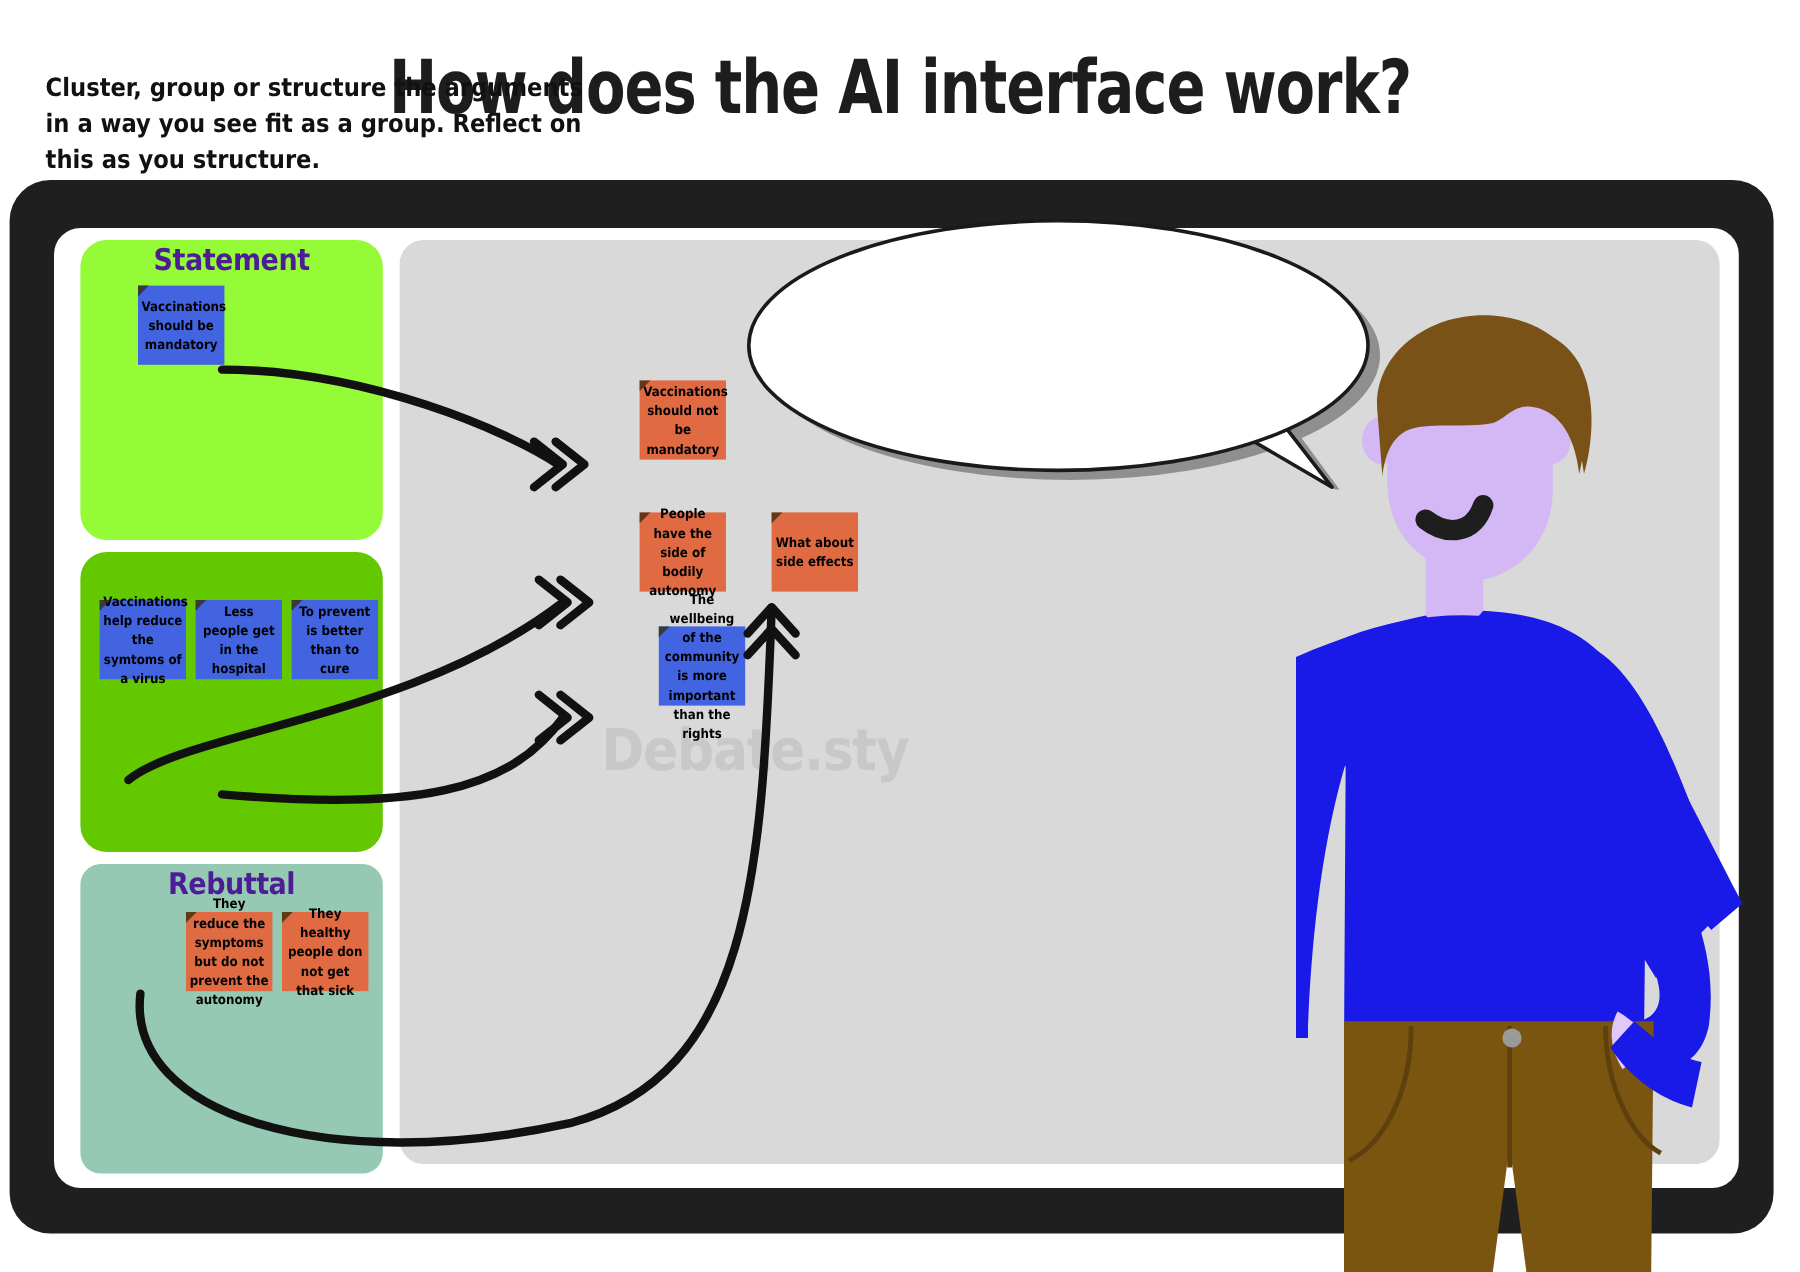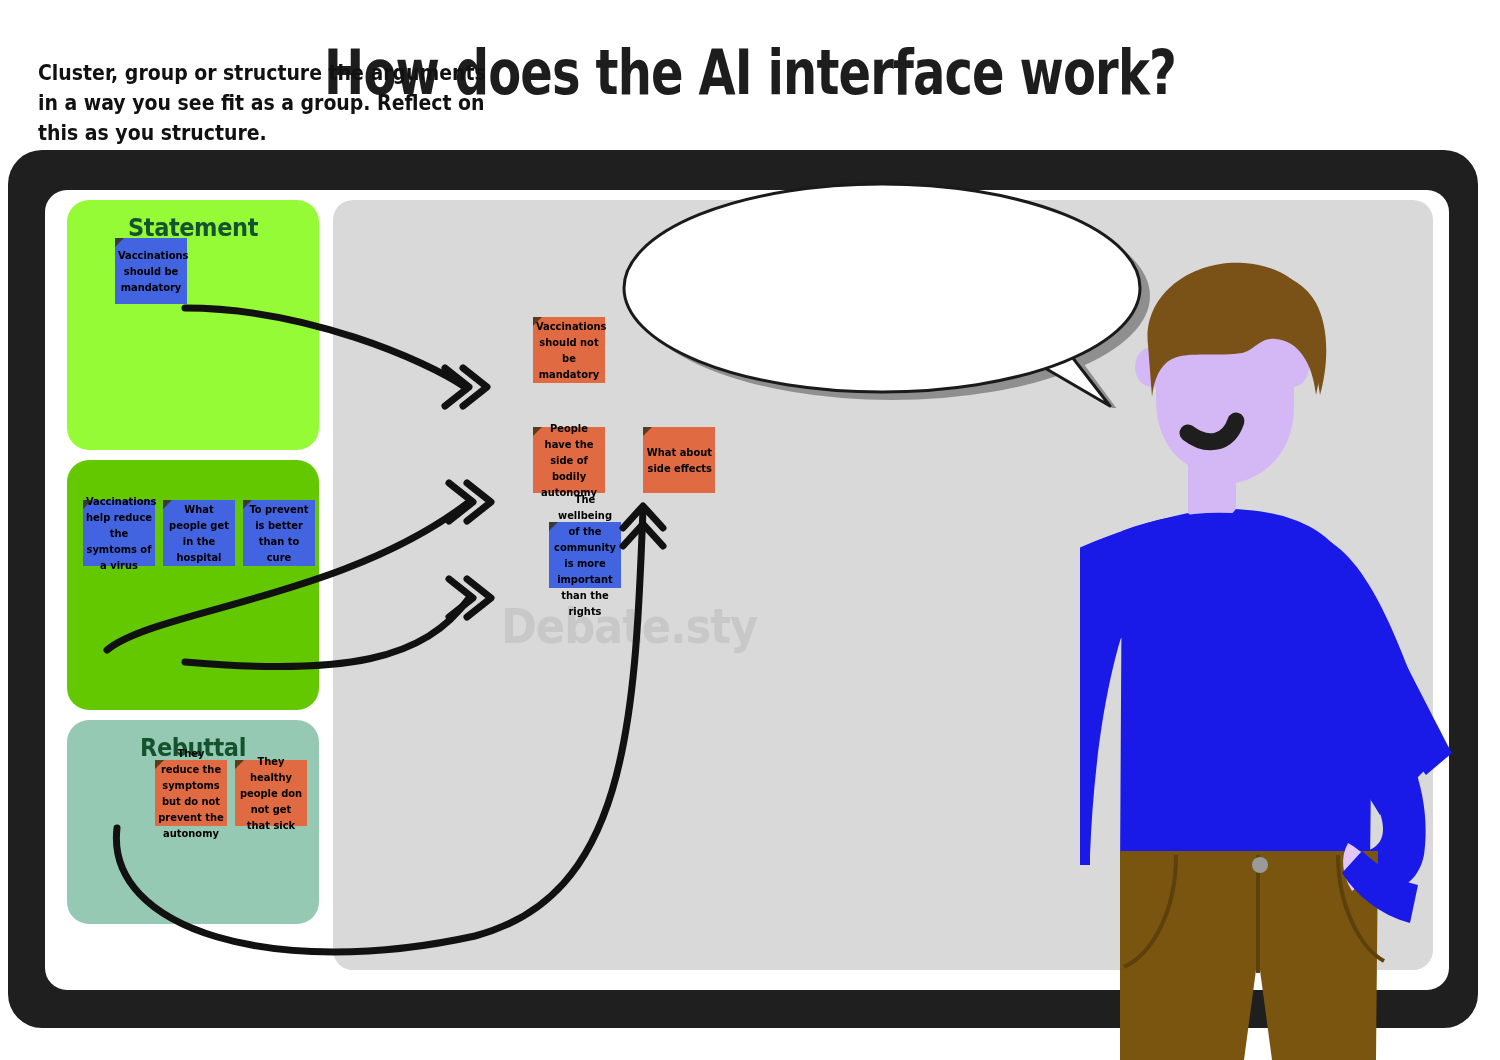--- a/index.html
+++ b/index.html
@@ -39,28 +39,28 @@
   
   .panel{
     position:absolute;
     border-radius:22px;
     left:22px;width:252px;
   }
   .panel-title{
     text-align:center;
     font-size:25px;
     font-weight:bold;
-    color:#14532d;
-    padding-top:13px;
+    color:#4c1d95;
+    padding-top:2px;
     letter-spacing:-0.4px;
     font-family:"DejaVu Sans Condensed","Liberation Sans Narrow","Liberation Sans",sans-serif;
   }
   #panel-statement{top:10px;height:250px;background:#95fb36;}
   #panel-argument{top:270px;height:250px;background:#63c800;}
-  #panel-rebuttal{top:530px;height:204px;background:#95c9b4;}
+  #panel-rebuttal{top:530px;height:258px;background:#95c9b4;border-radius:17px;}
 
   
   #canvas-area{
     position:absolute;left:288px;top:10px;width:1100px;height:770px;
     background:#d9d9d9;
     border-radius:20px;
     overflow:hidden;
   }
   #watermark{
     position:absolute;left:168px;top:398px;
@@ -129,21 +129,21 @@
       <div class="note blue" style="left:48px;top:38px;width:72px;height:66px;">
         <span>Vaccinations should be mandatory</span>
       </div>
     </div>
 
     <div class="panel" id="panel-argument">
       <div class="note blue" style="left:16px;top:40px;width:72px;height:66px;">
         <span>Vaccinations help reduce the symtoms of a virus</span>
       </div>
       <div class="note blue" style="left:96px;top:40px;width:72px;height:66px;">
-        <span>What people get in the hospital</span>
+        <span>Less people get in the hospital</span>
       </div>
       <div class="note blue" style="left:176px;top:40px;width:72px;height:66px;">
         <span>To prevent is better than to cure</span>
       </div>
     </div>
 
     <div class="panel" id="panel-rebuttal">
       <div class="panel-title">Rebuttal</div>
       <div class="note orange" style="left:88px;top:40px;width:72px;height:66px;">
         <span>They reduce the symptoms but do not prevent the autonomy</span>
@@ -155,21 +155,21 @@
 
     <div id="canvas-area">
       <div id="watermark">Debate.sty</div>
 
       <div class="note orange" style="left:200px;top:117px;width:72px;height:66px;">
         <span>Vaccinations should not be mandatory</span>
       </div>
       <div class="note orange" style="left:200px;top:227px;width:72px;height:66px;">
         <span>People have the side of bodily autonomy</span>
       </div>
-      <div class="note orange" style="left:310px;top:227px;width:72px;height:66px;text-align:right;">
+      <div class="note orange" style="left:310px;top:227px;width:72px;height:66px;">
         <span>What about side effects</span>
       </div>
       <div class="note blue" style="left:200px;top:322px;width:72px;height:66px;margin-left:16px;">
         <span>The wellbeing of the community is more important than the rights</span>
       </div>
     </div>
 
     <svg id="arrows-layer" viewBox="0 0 1404 800" width="1404" height="800">
       <g fill="none" stroke="#111" stroke-width="7" stroke-linecap="round">
 

